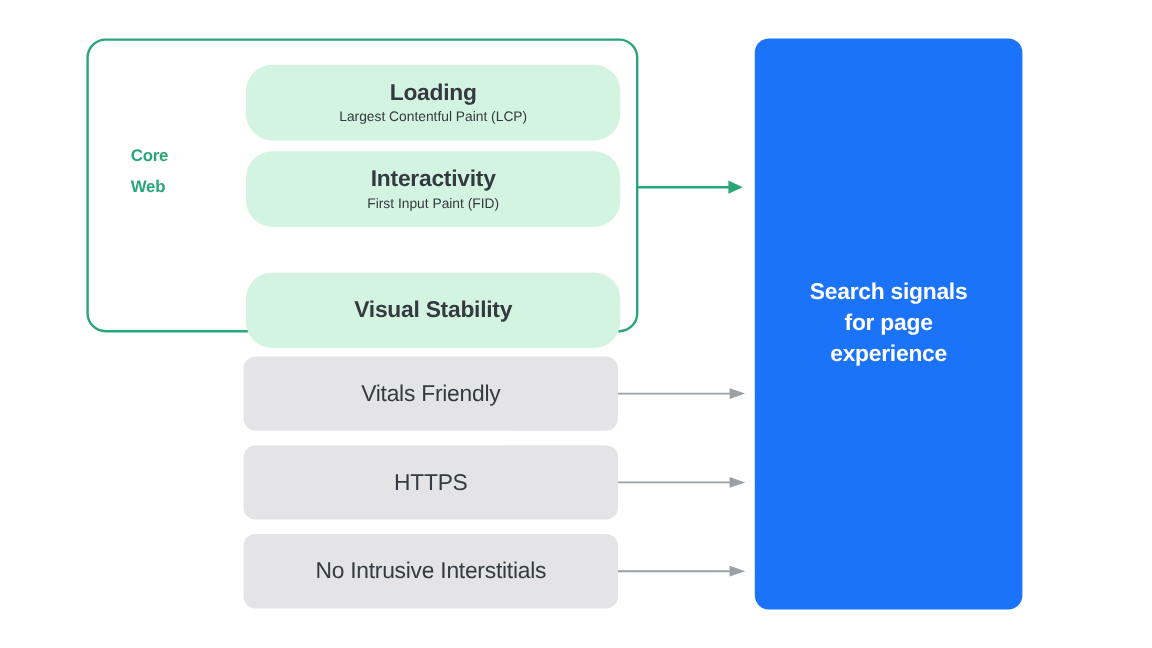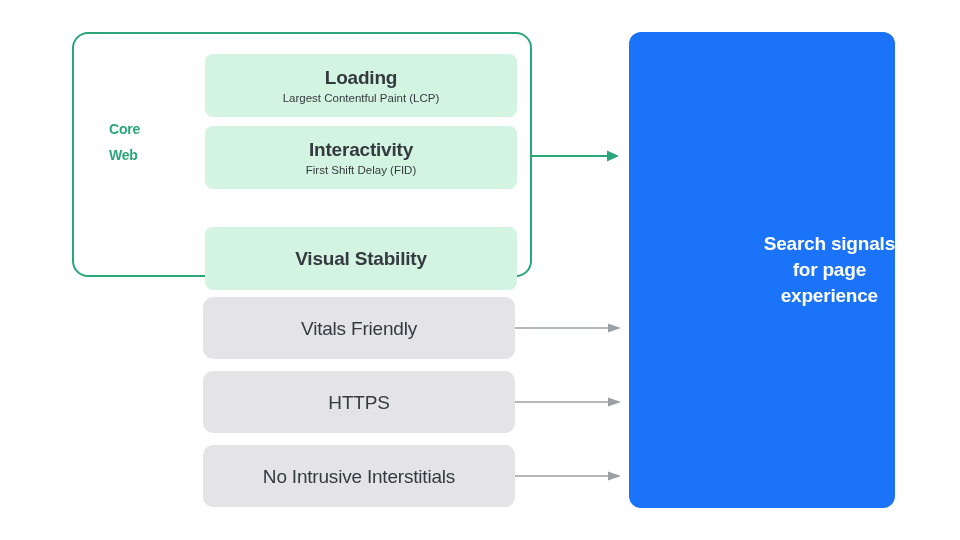--- a/index.html
+++ b/index.html
@@ -46,21 +46,21 @@
     text-align: left;
   }
 
   
   .metric {
     position: absolute;
     left: 131px;
     width: 312px;
     height: 63px;
     background: #d4f4e2;
-    border-radius: 8px;
+    border-radius: 22px;
     box-sizing: border-box;
     display: flex;
     flex-direction: column;
     align-items: center;
     justify-content: center;
   }
   .metric-0 { top: 20px; }
   .metric-1 { top: 92px; }
   .metric-2 { top: 165px; margin-top: 28px; }
   .metric-title {
@@ -110,27 +110,27 @@
   .arrow-green { left: 531px; top: 149px; width: 88px; }
   .arrow-gray-0 { left: 515px; top: 321px; width: 106px; }
   .arrow-gray-1 { left: 515px; top: 395px; width: 106px; }
   .arrow-gray-2 { left: 515px; top: 469px; width: 106px; }
 
   
   .result-box {
     position: absolute;
     left: 629px;
     top: 32px;
-    width: 266px;
+    width: 223px;
     height: 476px;
     background: #1a73f8;
     border-radius: 12px;
     display: flex;
     align-items: center;
-    justify-content: flex-end;
+    justify-content: center;
     box-sizing: border-box;
   }
   .result-text {
     color: #ffffff;
     font-size: 19px;
     font-weight: bold;
     line-height: 26px;
     text-align: center;
     letter-spacing: -0.2px;
     white-space: pre-line;
@@ -148,21 +148,21 @@
       <div>Web</div>
     </div>
 
     <div class="metric metric-0">
       <div class="metric-title">Loading</div>
       <div class="metric-sub">Largest Contentful Paint (LCP)</div>
     </div>
 
     <div class="metric metric-1">
       <div class="metric-title">Interactivity</div>
-      <div class="metric-sub">First Shift Delay (FID)</div>
+      <div class="metric-sub">First Input Paint (FID)</div>
     </div>
 
     <div class="metric metric-2">
       <div class="metric-title">Visual Stability</div>
     </div>
   </div>
 
   <div class="signal signal-0">
     <div class="signal-label">Vitals Friendly</div>
   </div>

